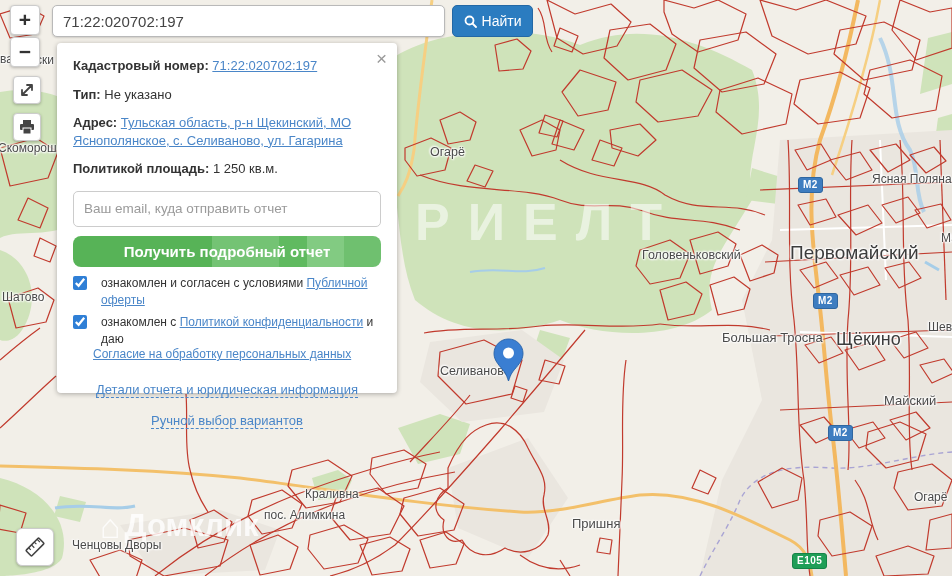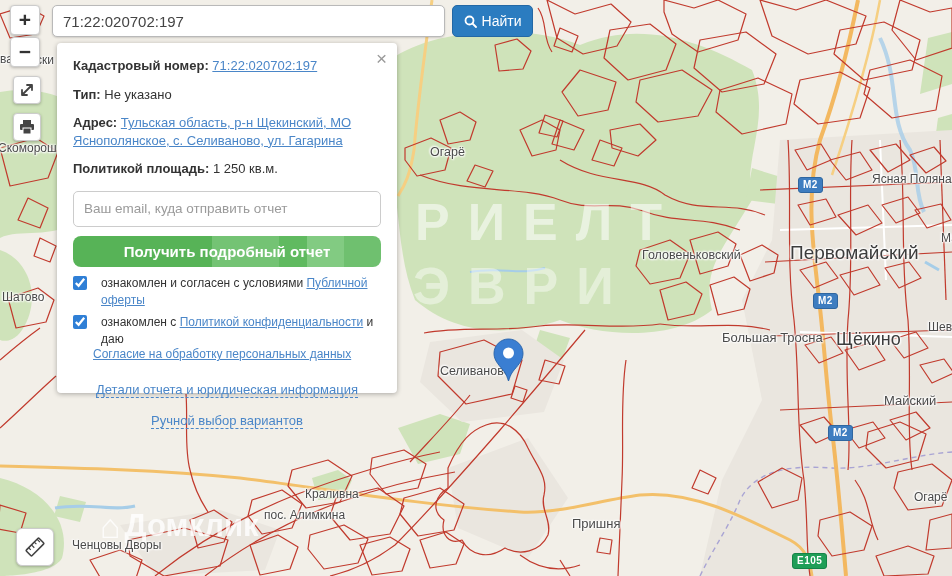--- a/index.html
+++ b/index.html
@@ -210,21 +210,20 @@
       <path d="M758,482 l24,-14 l20,10 l-4,22 l-26,8 z"></path>
       <path d="M876,556 l32,-10 l26,10 l-6,18 l-44,2 z"></path>
       <path d="M700,470 l16,8 l-8,16 l-16,-6 z"></path>
       <path d="M930,520 l22,-6 l0,34 l-26,2 z"></path>
       <path d="M855,480 C870,500 868,520 878,540"></path>
       <path d="M560,560 L570,576"></path>
     </g>
   </svg>
 
   <div class="wm-center" style="left:415px;top:192px;">РИЕЛТ</div>
-  <div class="wm-center" style="left:413px;top:256px;opacity:.8;">ЭВРИ</div>
   <div class="wm-corner" style="left:100px;top:508px;">
     <span class="house">⌂</span>
     <span>Домклик</span>
   </div>
 
   <div class="mlabel" style="left:-2px;top:141px;font-size:12px;">Скоморош</div>
   <div class="mlabel" style="left:0px;top:52px;font-size:12px;">ва</div>
   <div class="mlabel" style="left:36px;top:53px;font-size:12px;">ски</div>
   <div class="mlabel" style="left:430px;top:145px;font-size:12.5px;">Огарё</div>
   <div class="mlabel" style="left:836px;top:172px;font-size:12px;margin-left:36px;">Ясная Поляна</div>

